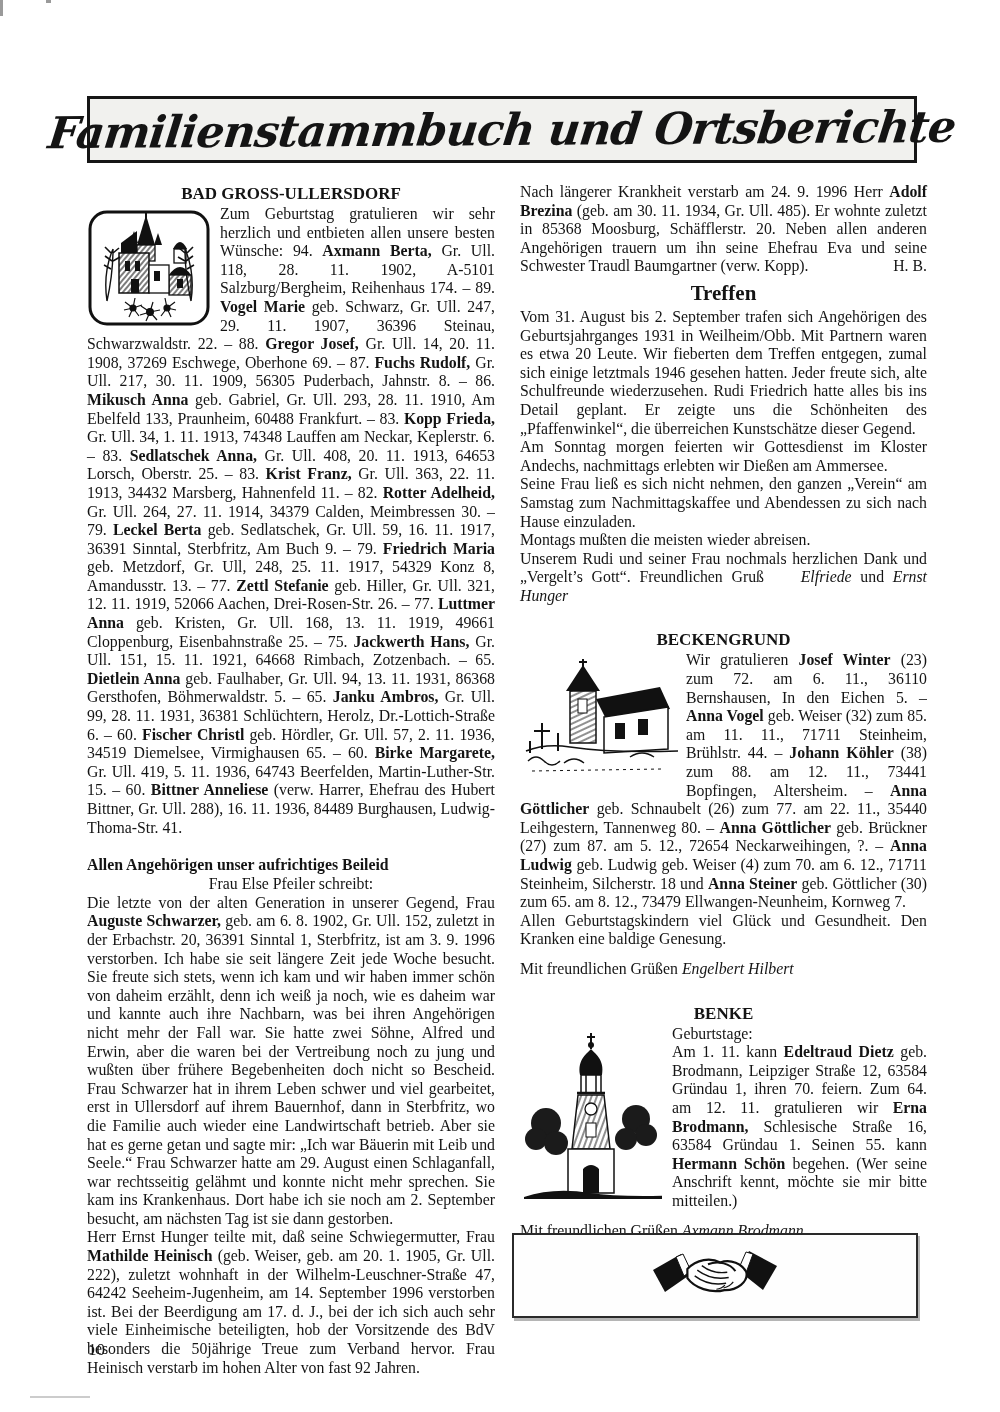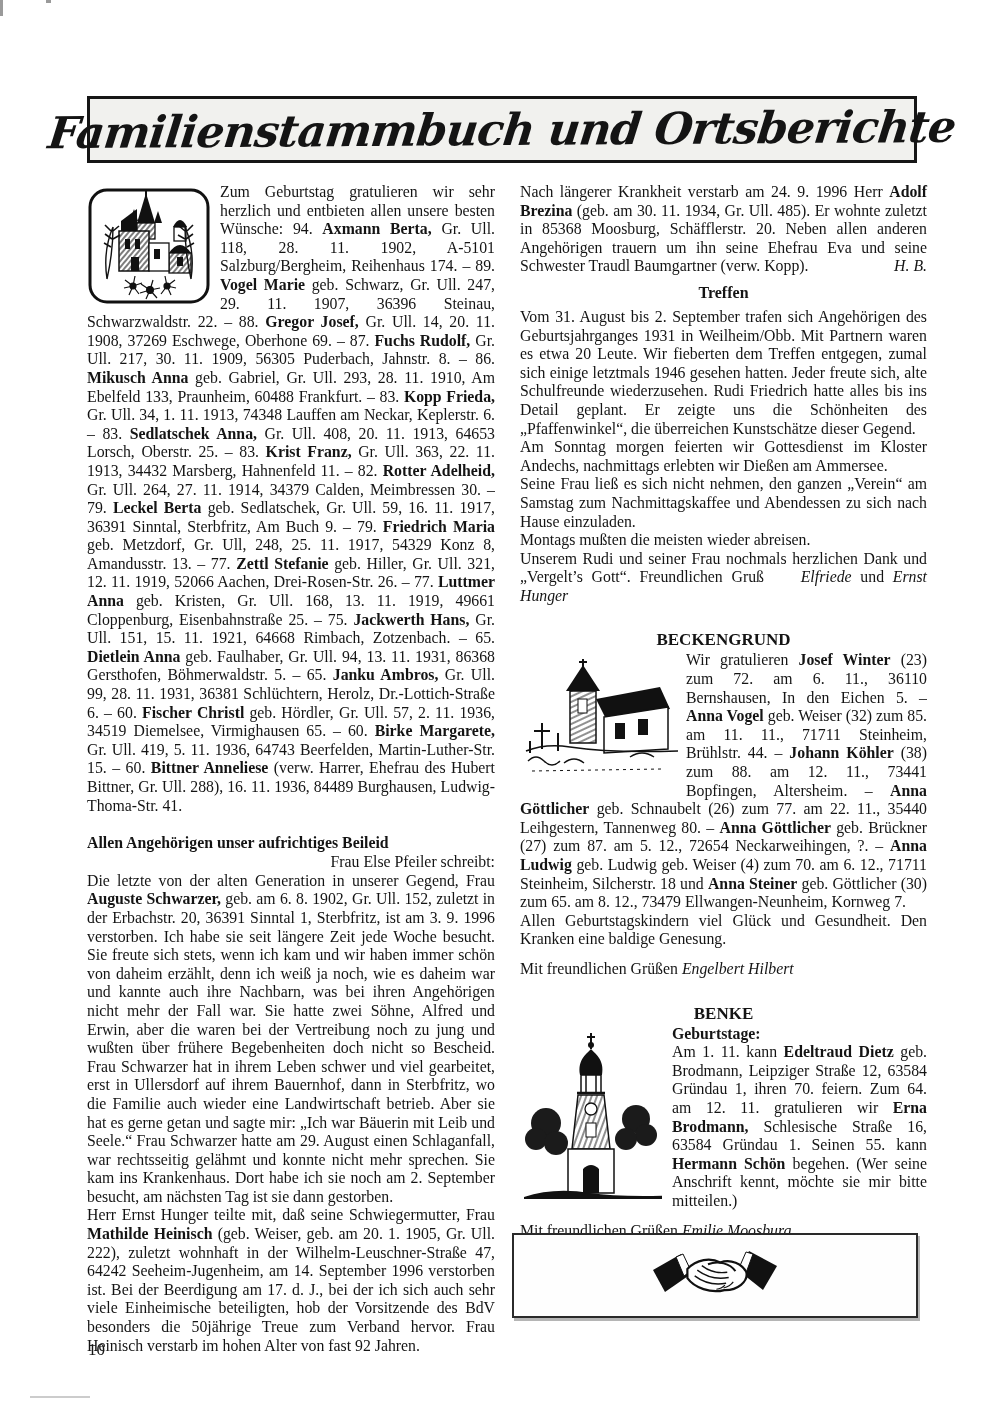--- a/index.html
+++ b/index.html
@@ -14,28 +14,28 @@
                font-style:italic;transform:skewX(-7deg) rotate(-0.4deg);
                letter-spacing:-1px;white-space:nowrap;}
 
   
   .col{position:absolute;top:183px;width:408px;font-size:15.8px;line-height:18.6px;
        text-align:justify;}
   .left-col{left:87px;}
   .right-col{left:520px;width:407px;}
 
   h2{font-size:17px;font-weight:bold;text-align:center;margin:0;line-height:22px;}
-  .treffen-h{font-size:16px;line-height:24px;margin:5px 0 3px 0;}
+  .treffen-h{font-size:21px;line-height:24px;margin:5px 0 3px 0;}
   .section-gap{margin-top:24px;}
   .para{margin:0;}
-  .bold-line{font-weight:bold;}
+  .bold-line{font-weight:normal;}
   .obit-head{margin-top:18px;font-weight:bold;line-height:20px;text-align:left;}
   .sign{text-align:left;margin-top:11px;}
   .rel{position:relative;}
-  .initials{position:absolute;right:0;bottom:0;font-style:italic;}
+  .initials{position:absolute;right:0;bottom:0;}
 
   .float-ctx::after{content:"";display:block;clear:both;}
   .float-img{float:left;display:block;}
   .img-ullersdorf{width:124px;height:118px;margin:4px 9px 2px 0;}
   .img-beckengrund{width:158px;height:130px;margin:2px 8px 2px 0;}
   .img-benke{width:142px;height:176px;margin:2px 10px 2px 0;}
 
   
   .hand-box{position:absolute;left:512px;top:1233px;width:406px;height:85px;
             box-sizing:border-box;border:2px solid #2a2a2a;background:#fefefe;
@@ -55,20 +55,21 @@
 
   <span class="artifact a1"></span>
   <span class="artifact a2"></span>
   <span class="artifact a3"></span>
 
   <div class="banner">
     <div class="banner-text">Familienstammbuch und Ortsberichte</div>
   </div>
 
   <div class="col left-col">
+    <h2>BAD GROSS-ULLERSDORF</h2>
 
     <div class="float-ctx">
       <span class="float-img img-ullersdorf">
         <svg viewBox="0 0 124 118" width="124" height="118" aria-hidden="true">
           <defs>
             <pattern id="h1" width="4" height="4" patternUnits="userSpaceOnUse" patternTransform="rotate(40)">
               <rect width="4" height="4" fill="#fff"></rect>
                 <line x1="1" y1="0" x2="1" y2="4" stroke="#111" stroke-width="1.1"></line>
             </pattern>
           </defs>
@@ -117,21 +118,21 @@
             </g>
           </g>
         </svg>
       </span>
       <span class="para"><span>Zum Geburtstag gratulieren wir sehr herzlich und entbieten allen unsere besten Wünsche: 94. </span><span style="font-weight: bold;">Axmann Berta,</span><span> Gr. Ull. 118, 28. 11. 1902, A-5101 Salzburg/Bergheim, Reihenhaus 174. – 89. </span><span style="font-weight: bold;">Vogel Marie</span><span> geb. Schwarz, Gr. Ull. 247, 29. 11. 1907, 36396 Steinau, Schwarzwaldstr. 22. – 88. </span><span style="font-weight: bold;">Gregor Josef,</span><span> Gr. Ull. 14, 20. 11. 1908, 37269 Eschwege, Oberhone 69. – 87. </span><span style="font-weight: bold;">Fuchs Rudolf,</span><span> Gr. Ull. 217, 30. 11. 1909, 56305 Puderbach, Jahnstr. 8. – 86. </span><span style="font-weight: bold;">Mikusch Anna</span><span> geb. Gabriel, Gr. Ull. 293, 28. 11. 1910, Am Ebelfeld 133, Praunheim, 60488 Frankfurt. – 83. </span><span style="font-weight: bold;">Kopp Frieda,</span><span> Gr. Ull. 34, 1. 11. 1913, 74348 Lauffen am Neckar, Keplerstr. 6. – 83. </span><span style="font-weight: bold;">Sedlatschek Anna,</span><span> Gr. Ull. 408, 20. 11. 1913, 64653 Lorsch, Oberstr. 25. – 83. </span><span style="font-weight: bold;">Krist Franz,</span><span> Gr. Ull. 363, 22. 11. 1913, 34432 Marsberg, Hahnenfeld 11. – 82. </span><span style="font-weight: bold;">Rotter Adelheid,</span><span> Gr. Ull. 264, 27. 11. 1914, 34379 Calden, Meimbressen 30. – 79. </span><span style="font-weight: bold;">Leckel Berta</span><span> geb. Sedlatschek, Gr. Ull. 59, 16. 11. 1917, 36391 Sinntal, Sterbfritz, Am Buch 9. – 79. </span><span style="font-weight: bold;">Friedrich Maria</span><span> geb. Metzdorf, Gr. Ull, 248, 25. 11. 1917, 54329 Konz 8, Amandusstr. 13. – 77. </span><span style="font-weight: bold;">Zettl Stefanie</span><span> geb. Hiller, Gr. Ull. 321, 12. 11. 1919, 52066 Aachen, Drei-Rosen-Str. 26. – 77. </span><span style="font-weight: bold;">Luttmer Anna</span><span> geb. Kristen, Gr. Ull. 168, 13. 11. 1919, 49661 Cloppenburg, Eisenbahnstraße 25. – 75. </span><span style="font-weight: bold;">Jackwerth Hans,</span><span> Gr. Ull. 151, 15. 11. 1921, 64668 Rimbach, Zotzenbach. – 65. </span><span style="font-weight: bold;">Dietlein Anna</span><span> geb. Faulhaber, Gr. Ull. 94, 13. 11. 1931, 86368 Gersthofen, Böhmerwaldstr. 5. – 65. </span><span style="font-weight: bold;">Janku Ambros,</span><span> Gr. Ull. 99, 28. 11. 1931, 36381 Schlüchtern, Herolz, Dr.-Lottich-Straße 6. – 60. </span><span style="font-weight: bold;">Fischer Christl</span><span> geb. Hördler, Gr. Ull. 57, 2. 11. 1936, 34519 Diemelsee, Virmighausen 65. – 60. </span><span style="font-weight: bold;">Birke Margarete,</span><span> Gr. Ull. 419, 5. 11. 1936, 64743 Beerfelden, Martin-Luther-Str. 15. – 60. </span><span style="font-weight: bold;">Bittner Anneliese</span><span> (verw. Harrer, Ehefrau des Hubert Bittner, Gr. Ull. 288), 16. 11. 1936, 84489 Burghausen, Ludwig-Thoma-Str. 41.</span></span>
     </div>
 
     <div class="obit-head">
       <div>Allen Angehörigen unser aufrichtiges Beileid</div>
     </div>
-    <div class="para" style="text-align:right;">Frau Else Pfeiler schreibt:</div>
+    <div class="para" style="text-align:center;">Frau Else Pfeiler schreibt:</div>
     <div class="para"><span>Die letzte von der alten Generation in unserer Gegend, Frau </span><span style="font-weight: bold;">Auguste Schwarzer,</span><span> geb. am 6. 8. 1902, Gr. Ull. 152, zuletzt in der Erbachstr. 20, 36391 Sinntal 1, Sterbfritz, ist am 3. 9. 1996 verstorben. Ich habe sie seit längere Zeit jede Woche besucht. Sie freute sich stets, wenn ich kam und wir haben immer schön von daheim erzählt, denn ich weiß ja noch, wie es daheim war und kannte auch ihre Nachbarn, was bei ihren Angehörigen nicht mehr der Fall war. Sie hatte zwei Söhne, Alfred und Erwin, aber die waren bei der Vertreibung noch zu jung und wußten über frühere Begebenheiten doch nicht so Bescheid. Frau Schwarzer hat in ihrem Leben schwer und viel gearbeitet, erst in Ullersdorf auf ihrem Bauernhof, dann in Sterbfritz, wo die Familie auch wieder eine Landwirtschaft betrieb. Aber sie hat es gerne getan und sagte mir: „Ich war Bäuerin mit Leib und Seele.“ Frau Schwarzer hatte am 29. August einen Schlaganfall, war rechtsseitig gelähmt und konnte nicht mehr sprechen. Sie kam ins Krankenhaus. Dort habe ich sie noch am 2. September besucht, am nächsten Tag ist sie dann gestorben.</span></div>
     <div class="para"><span>Herr Ernst Hunger teilte mit, daß seine Schwiegermutter, Frau </span><span style="font-weight: bold;">Mathilde Heinisch</span><span> (geb. Weiser, geb. am 20. 1. 1905, Gr. Ull. 222), zuletzt wohnhaft in der Wilhelm-Leuschner-Straße 47, 64242 Seeheim-Jugenheim, am 14. September 1996 verstorben ist. Bei der Beerdigung am 17. d. J., bei der ich sich auch sehr viele Einheimische beteiligten, hob der Vorsitzende des BdV besonders die 50jährige Treue zum Verband hervor. Frau Heinisch verstarb im hohen Alter von fast 92 Jahren.</span></div>
   </div>
 
   <div class="col right-col">
     <div class="para rel">
       <span><span>Nach längerer Krankheit verstarb am 24. 9. 1996 Herr </span><span style="font-weight: bold;">Adolf Brezina</span><span> (geb. am 30. 11. 1934, Gr. Ull. 485). Er wohnte zuletzt in 85368 Moosburg, Schäfflerstr. 20. Neben allen anderen Angehörigen trauern um ihn seine Ehefrau Eva und seine Schwester Traudl Baumgartner (verw. Kopp).</span></span>
       <span class="initials">H. B.</span>
     </div>
 
@@ -207,21 +208,21 @@
             <circle cx="116" cy="92" r="14"></circle>
               <circle cx="126" cy="108" r="11"></circle>
               <circle cx="106" cy="112" r="11"></circle>
           </g>
           <path d="M4 170 q30 -10 66 -4 q40 6 134 0 l0 6 l-200 0 z" fill="#111"></path>
         </svg>
       </span>
       <div class="bold-line">Geburtstage:</div>
       <div class="para"><span>Am 1. 11. kann </span><span style="font-weight: bold;">Edeltraud Dietz</span><span> geb. Brodmann, Leipziger Straße 12, 63584 Gründau 1, ihren 70. feiern. Zum 64. am 12. 11. gratulieren wir </span><span style="font-weight: bold;">Erna Brodmann,</span><span> Schlesische Straße 16, 63584 Gründau 1. Seinen 55. kann </span><span style="font-weight: bold;">Hermann Schön</span><span> begehen. (Wer seine Anschrift kennt, möchte sie mir bitte mitteilen.)</span></div>
     </div>
-    <div class="para sign"><span>Mit freundlichen Grüßen </span><span style="font-style: italic;">Emilie Moosburg</span></div>
+    <div class="para sign"><span>Mit freundlichen Grüßen </span><span style="font-style: italic;">Axmann Brodmann</span></div>
   </div>
 
   <div class="hand-box">
     <span>
       <svg viewBox="0 0 132 72" width="132" height="72" aria-hidden="true">
         <polygon points="4,32 32,16 42,36 16,54" fill="#111"></polygon>
         <polygon points="27,19 34,16 42,33 35,38" fill="#fff" stroke="#111" stroke-width="1"></polygon>
         <polygon points="128,28 100,13 90,33 114,52" fill="#111"></polygon>
         <polygon points="104,16 97,14 90,30 97,35" fill="#fff" stroke="#111" stroke-width="1"></polygon>
         <g transform="rotate(6 66 36)">

